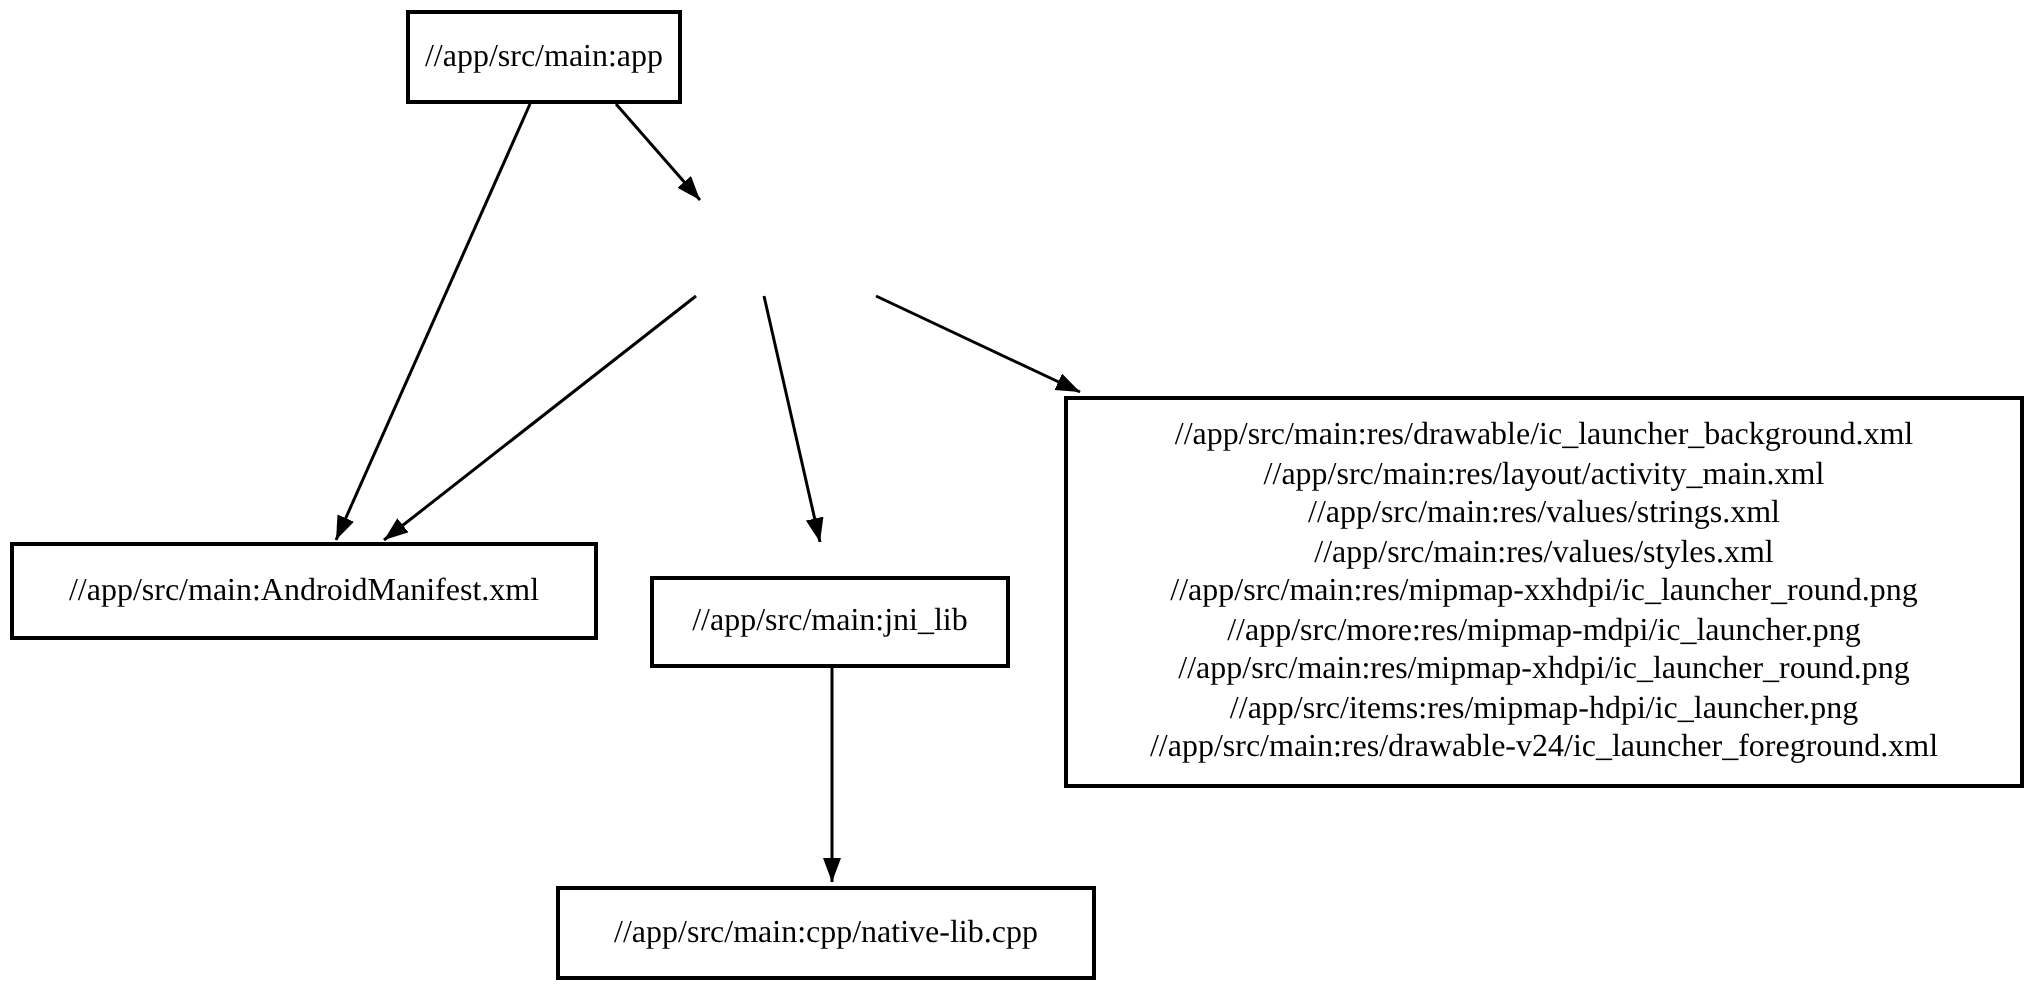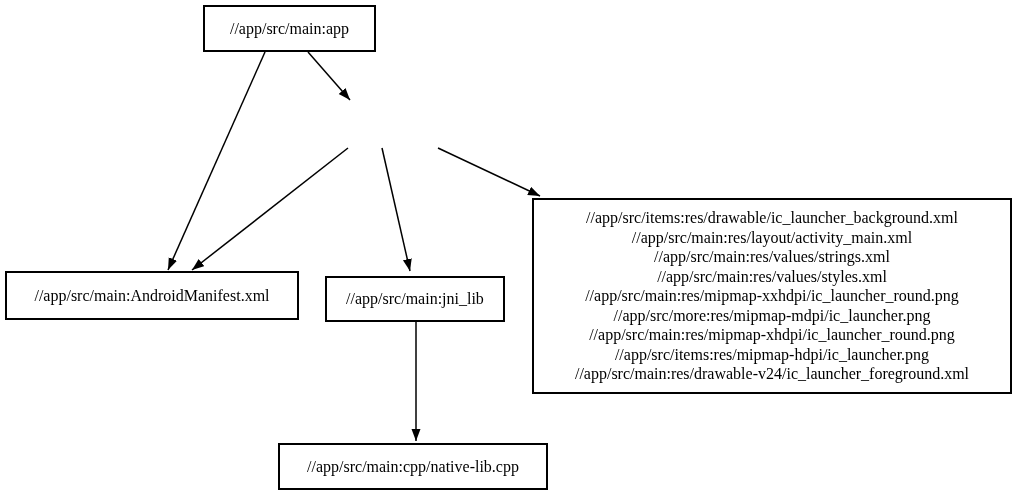--- a/index.html
+++ b/index.html
@@ -59,31 +59,31 @@
     <g>
         <line x1="308" y1="52" x2="350" y2="100" stroke="#000000" stroke-width="1.5" marker-end="url(#arrowhead)"></line>
         <line x1="265" y1="52" x2="168" y2="270" stroke="#000000" stroke-width="1.5" marker-end="url(#arrowhead)"></line>
         <line x1="348" y1="148" x2="192" y2="270" stroke="#000000" stroke-width="1.5" marker-end="url(#arrowhead)"></line>
         <line x1="382" y1="148" x2="410" y2="271" stroke="#000000" stroke-width="1.5" marker-end="url(#arrowhead)"></line>
         <line x1="438" y1="148" x2="540" y2="196" stroke="#000000" stroke-width="1.5" marker-end="url(#arrowhead)"></line>
         <line x1="416" y1="318" x2="416" y2="441" stroke="#000000" stroke-width="1.5" marker-end="url(#arrowhead)"></line>
       </g>
   </svg>
   <div class="node-layer">
-      <div class="node" style="left: 203px; top: 5px; width: 173px; height: 47px; border-color: rgb(0, 0, 0); color: rgb(0, 0, 0);">
+      <div class="node" style="left: 203px; top: 5px; width: 138px; height: 47px; border-color: rgb(0, 0, 0); color: rgb(0, 0, 0);">
         <div class="node-line">//app/src/main:app</div>
       </div>
       <div class="node" style="left: 5px; top: 271px; width: 294px; height: 49px; border-color: rgb(0, 0, 0); color: rgb(0, 0, 0);">
         <div class="node-line">//app/src/main:AndroidManifest.xml</div>
       </div>
-      <div class="node" style="left: 325px; top: 276px; width: 180px; height: 46px; border-color: rgb(0, 0, 0); color: rgb(0, 0, 0);">
+      <div class="node" style="left: 325px; top: 288px; width: 180px; height: 46px; border-color: rgb(0, 0, 0); color: rgb(0, 0, 0);">
         <div class="node-line">//app/src/main:jni_lib</div>
       </div>
       <div class="node" style="left: 532px; top: 198px; width: 480px; height: 196px; border-color: rgb(0, 0, 0); color: rgb(0, 0, 0);">
-        <div class="node-line">//app/src/items:res/drawable/ic_launcher_background.xml</div>
+        <div class="node-line">//app/src/main:res/drawable/ic_launcher_background.xml</div>
         <div class="node-line">//app/src/main:res/layout/activity_main.xml</div>
         <div class="node-line">//app/src/main:res/values/strings.xml</div>
         <div class="node-line">//app/src/main:res/values/styles.xml</div>
         <div class="node-line">//app/src/main:res/mipmap-xxhdpi/ic_launcher_round.png</div>
         <div class="node-line">//app/src/more:res/mipmap-mdpi/ic_launcher.png</div>
         <div class="node-line">//app/src/main:res/mipmap-xhdpi/ic_launcher_round.png</div>
         <div class="node-line">//app/src/items:res/mipmap-hdpi/ic_launcher.png</div>
         <div class="node-line">//app/src/main:res/drawable-v24/ic_launcher_foreground.xml</div>
       </div>
       <div class="node" style="left: 278px; top: 443px; width: 270px; height: 47px; border-color: rgb(0, 0, 0); color: rgb(0, 0, 0);">

